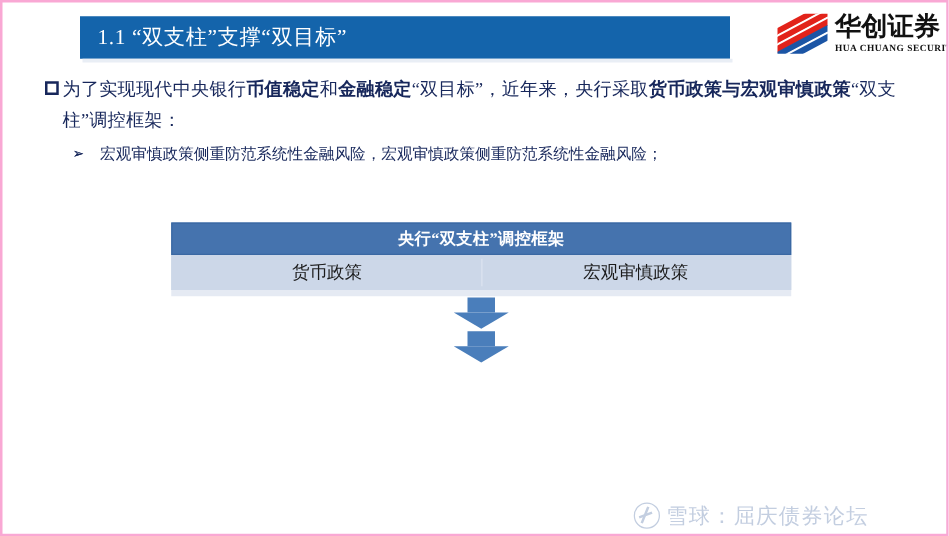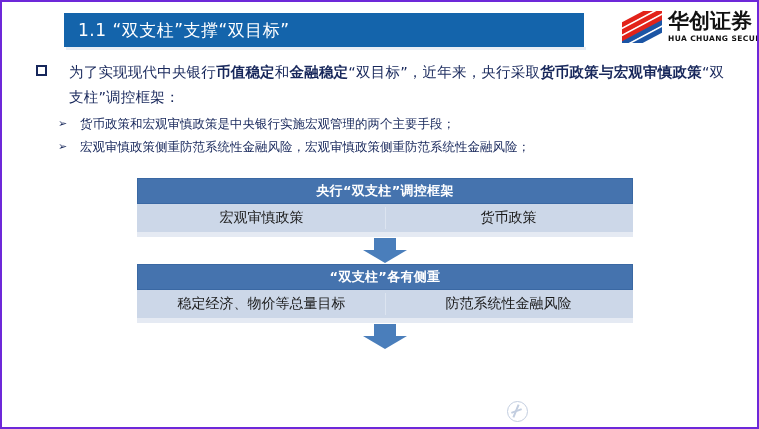--- a/index.html
+++ b/index.html
@@ -7,22 +7,23 @@
   body{
     font-family:"DejaVu Sans","Liberation Sans",sans-serif;
     -webkit-font-smoothing:antialiased;
   }
   #slide{
     position:relative;
     width:759px;
     height:429px;
     box-sizing:border-box;
     background:#ffffff;
-    border:2px solid #6d28d9;
+    border:2px solid #f9a8d4;
     overflow:hidden;
+    font-family:Liberation Serif, serif;
   }
 
   
   .header-row{
     position:absolute;
     left:0; top:0;
     width:759px; height:55px;
   }
   .title-bar{
     position:absolute;
@@ -101,21 +102,21 @@
   }
   .bullet-l1 .marker{
     position:absolute;
     left:0; top:5px;
     width:11px; height:11px;
     border:2px solid #17275B;
     box-sizing:border-box;
   }
   .bullet-l1 .txt{
     display:block;
-    margin-left:33px;
+    margin-left:14px;
     font-size:14.5px;
     font-weight:bold;
     color:#17275B;
     line-height:25px;
     letter-spacing:.2px;
   }
   .bullet-l1 .txt .reg{ font-weight:normal; }
 
   .sub-list{
     position:absolute;
@@ -281,62 +282,54 @@
   </div>
 
   <div class="bullet-l1">
     <span class="marker"></span>
     <span class="txt"><span class="reg">为了实现现代中央银行</span><span>币值稳定</span><span class="reg">和</span><span>金融稳定</span><span class="reg">“双目标”，近年来，央行采取</span><span>货币</span><span>政策与宏观审慎政策</span><span class="reg">“双支柱”调控框架：</span></span>
   </div>
 
   <div class="sub-list">
     <div class="sub-item">
       <span class="arrow">➢</span>
-      <span>货币政策和宏观审慎政策是中央银行实施宏观管理的两个主要手段；</span>
     </div>
     <div class="sub-item">
       <span class="arrow">➢</span>
       <span>宏观审慎政策侧重防范系统性金融风险，宏观审慎政策侧重防范系统性金融风险；</span>
     </div>
   </div>
 
   <div class="diagram">
 
     <div class="block">
       <div class="block-head">央行“双支柱”调控框架</div>
       <div class="block-body">
+        <div class="cell">货币政策</div>
         <div class="cell">宏观审慎政策</div>
-        <div class="cell">货币政策</div>
       </div>
       <div class="block-shadow"></div>
     </div>
 
     <div class="arrow-wrap">
       <div class="down-arrow">
         <div class="shaft"></div>
           <div class="head"></div>
       </div>
     </div>
 
-    <div class="block">
-      <div class="block-head">“双支柱”各有侧重</div>
-      <div class="block-body">
-        <div class="cell">稳定经济、物价等总量目标</div>
-        <div class="cell">防范系统性金融风险</div>
-      </div>
-      <div class="block-shadow"></div>
-    </div>
 
     <div class="arrow-wrap">
       <div class="down-arrow">
         <div class="shaft"></div>
           <div class="head"></div>
       </div>
     </div>
 
 
   </div>
 
   <div class="watermark">
     <span class="wm-logo"></span>
+    <span>雪球：屈庆债券论坛</span>
   </div>
 
 </div>
 
 </body></html>

